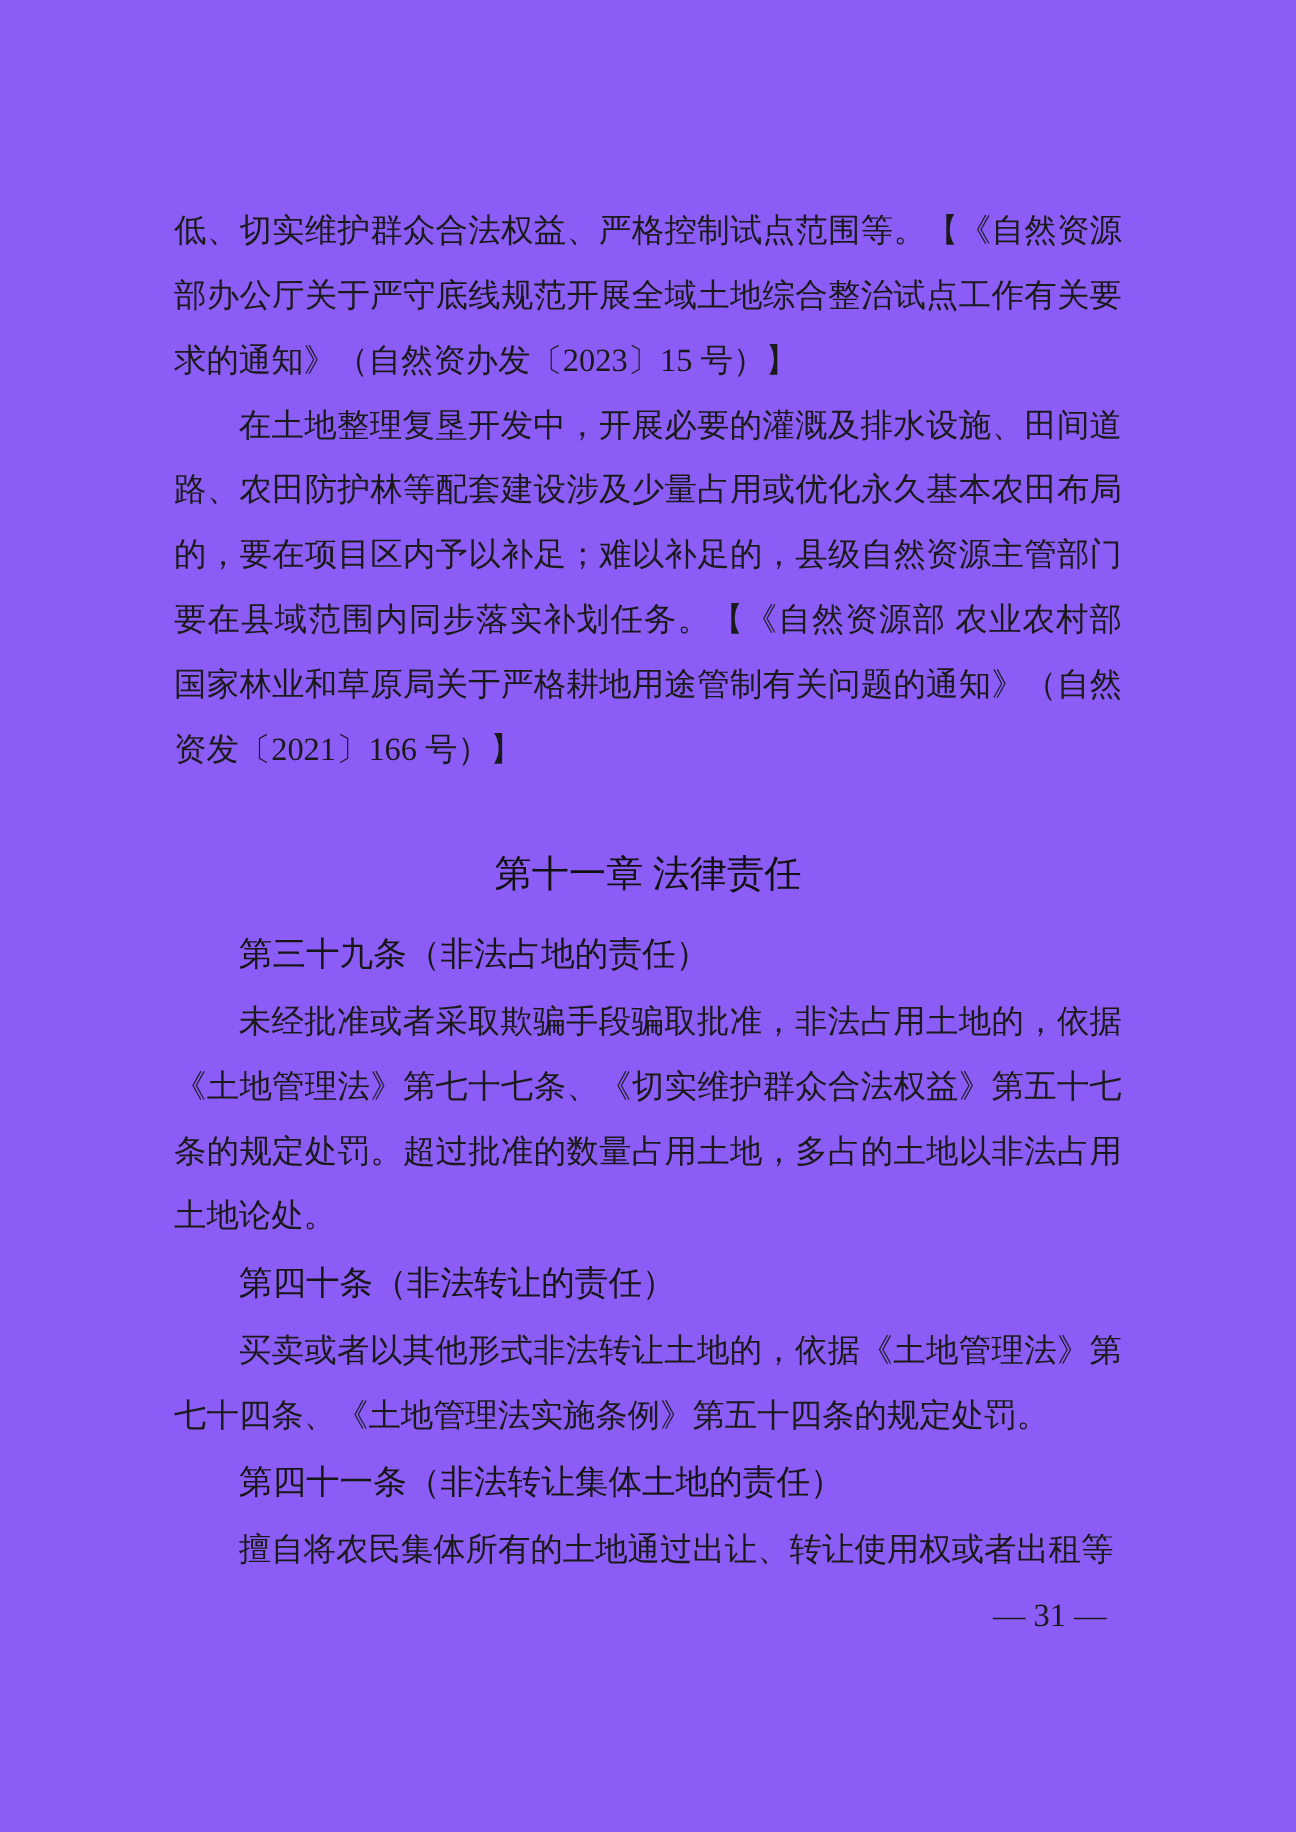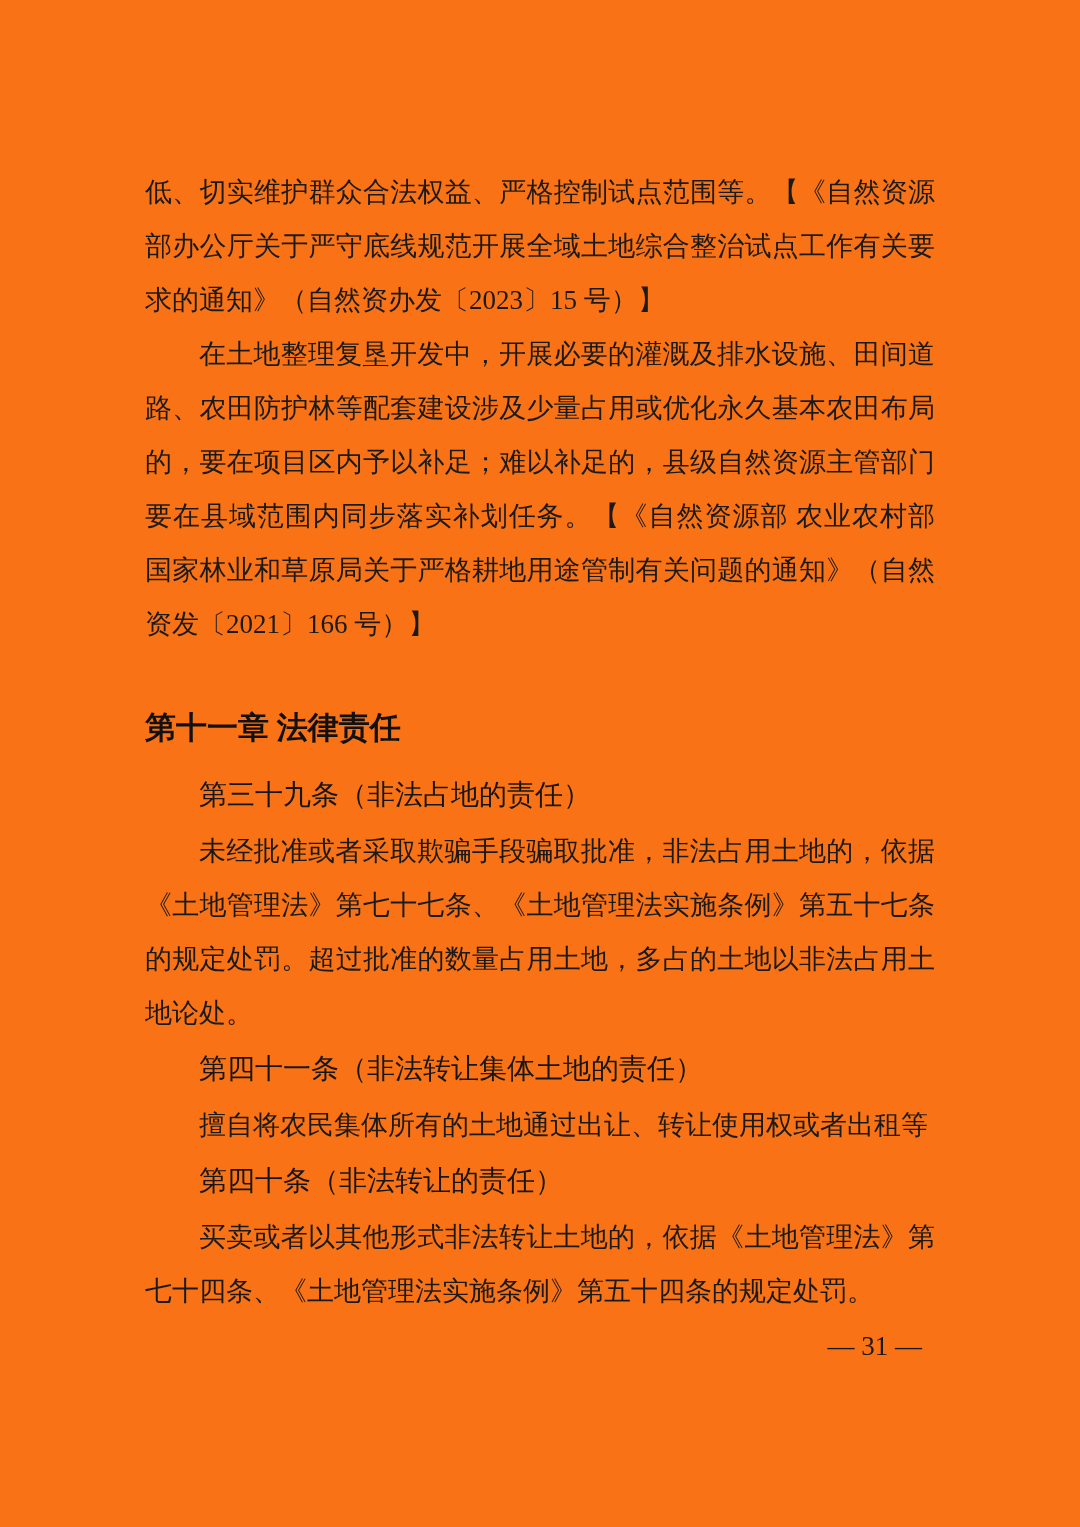--- a/index.html
+++ b/index.html
@@ -6,41 +6,42 @@
   body {
     width: 1080px; height: 1527px;
     background: #ffffff;
     font-family: "Liberation Serif", serif;
     color: #1a1a1a;
     overflow: hidden;
   }
   .page {
     position: relative;
     width: 1080px; height: 1527px;
-    background: #f97316;
+    background: #8b5cf6;
   }
   .content {
     position: absolute;
     left: 145px; top: 165px;
     width: 790px;
   }
   .para {
     margin: 0;
     font-size: 27px;
     line-height: 54px;
     text-align: justify;
     text-justify: inter-character;
     font-family: "Liberation Serif", serif;
   }
   .para.indent { text-indent: 54px; }
   .chapter-title {
     margin: 50px 0 13px 0;
     font-size: 31px;
     line-height: 54px;
-    font-weight: 700;
+    font-weight: 400;
+    text-align: center;
     font-family: "Liberation Serif", serif;
     color: #111111;
   }
   .art-heading {
     margin: 2px 0 0 0;
     font-size: 28px;
     line-height: 54px;
     font-weight: 400;
     text-indent: 54px;
     font-family: "Liberation Sans", sans-serif;
@@ -73,29 +74,29 @@
   <div class="content">
 
     <p class="para">低、切实维护群众合法权益、严格控制试点范围等。【《自然资源部办公厅关于严守底线规范开展全域土地综合整治试点工作有关要求的通知》（自然资办发〔2023〕15 号）】</p>
 
     <p class="para indent">在土地整理复垦开发中，开展必要的灌溉及排水设施、田间道路、农田防护林等配套建设涉及少量占用或优化永久基本农田布局的，要在项目区内予以补足；难以补足的，县级自然资源主管部门要在县域范围内同步落实补划任务。【《自然资源部 农业农村部 国家林业和草原局关于严格耕地用途管制有关问题的通知》（自然资发〔2021〕166 号）】</p>
 
     <h1 class="chapter-title">第十一章 法律责任</h1>
 
     <div>
       <h2 class="art-heading">第三十九条（非法占地的责任）</h2>
-      <p class="art-body">未经批准或者采取欺骗手段骗取批准，非法占用土地的，依据《土地管理法》第七十七条、《土地管理法实施条例》第五十七条的规定处罚。超过批准的数量占用土地，多占的土地以非法占用土地论处。</p>
+      <p class="art-body">未经批准或者采取欺骗手段骗取批准，非法占用土地的，依据《土地管理法》第七十七条、《切实维护群众合法权益》第五十七条的规定处罚。超过批准的数量占用土地，多占的土地以非法占用土地论处。</p>
+    </div>
+
+    <div>
+      <h2 class="art-heading">第四十条（非法转让的责任）</h2>
+      <p class="art-body">买卖或者以其他形式非法转让土地的，依据《土地管理法》第七十四条、《土地管理法实施条例》第五十四条的规定处罚。</p>
     </div>
 
     <div>
       <h2 class="art-heading">第四十一条（非法转让集体土地的责任）</h2>
       <p class="art-body">擅自将农民集体所有的土地通过出让、转让使用权或者出租等</p>
-    </div>
-
-    <div>
-      <h2 class="art-heading">第四十条（非法转让的责任）</h2>
-      <p class="art-body">买卖或者以其他形式非法转让土地的，依据《土地管理法》第七十四条、《土地管理法实施条例》第五十四条的规定处罚。</p>
     </div>
 
   </div>
 
   <div class="page-number">— 31 —</div>
 </div>
 
 </body></html>

